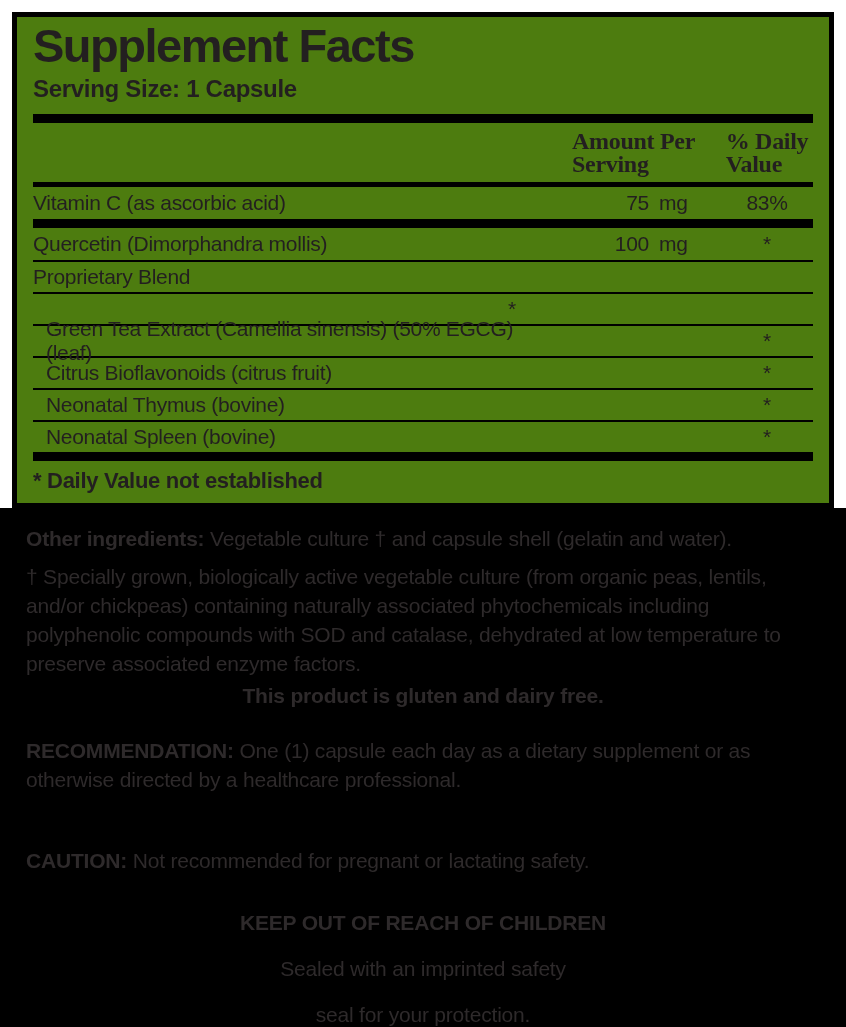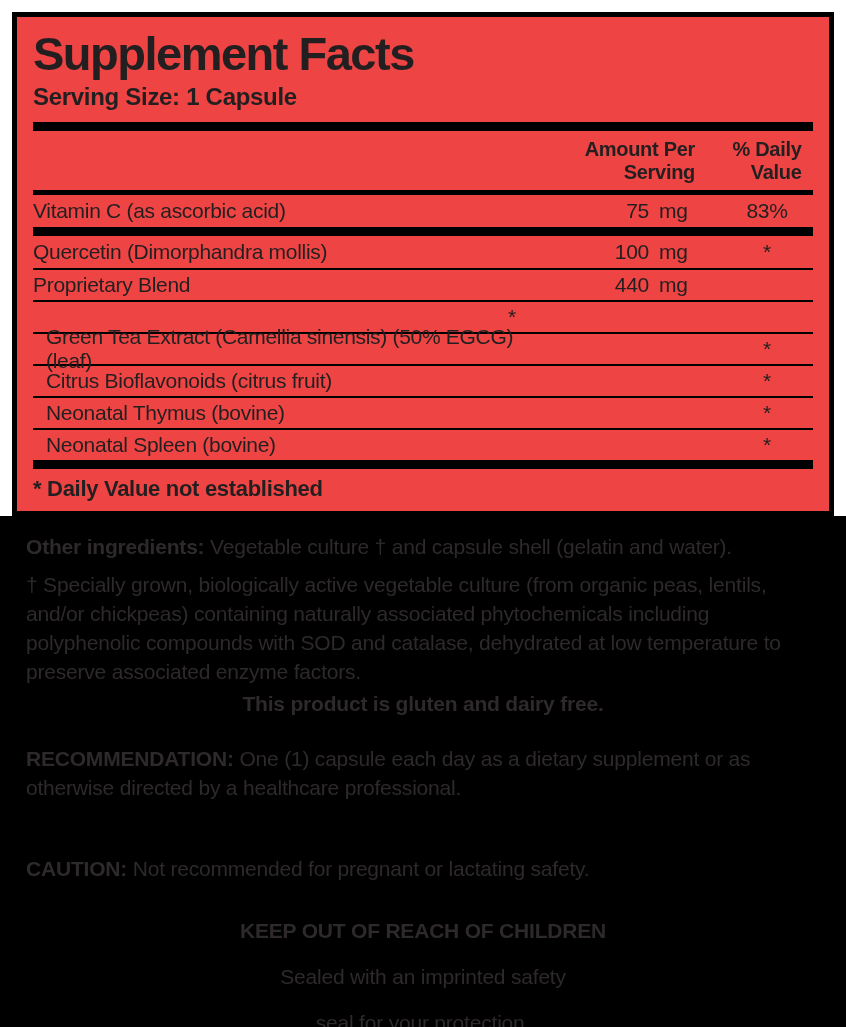--- a/index.html
+++ b/index.html
@@ -19,22 +19,22 @@
   }
   .page {
     width: 846px; height: 1027px;
     display: flex; flex-direction: column;
   }
 
   
   .facts-box {
     margin: 12px 12px 0 12px;
     border: 5px solid var(--bar_color);
-    background: #ef4444;
-    padding: 12px 16px 0 16px;
+    background: #4d7c0f;
+    padding: 4px 16px 0 16px;
   }
   .sf-title {
     font-size: 47px;
     font-weight: bold;
     letter-spacing: -1.5px;
     line-height: 1.05;
   }
   .sf-serving {
     font-size: 24px;
     font-weight: bold;
@@ -49,24 +49,25 @@
 
   .hdr-row {
     display: flex;
     align-items: flex-end;
     padding: 7px 0 6px 0;
     border-bottom: 5px solid var(--bar_color);
   }
   .hdr-row .col-name { flex: 1; }
   .hdr-cell {
     font-weight: bold;
-    font-size: 20px;
+    font-size: 24px;
     line-height: 23px;
-    text-align: right;
-    letter-spacing: -0.3px;
+    text-align: left;
+    letter-spacing: -0.3px;
+    font-family: Liberation Serif, serif;
   }
   .col-amount { width: 178px; text-align: right; padding-right: 26px; }
   .col-dv     { width: 92px;  text-align: center; }
   .hdr-amount { display: inline-block; }
   .hdr-dv     { display: inline-block; }
 
   .row {
     display: flex;
     align-items: center;
     height: 32px;
@@ -145,21 +146,20 @@
     <div class="bar-thick"></div>
 
     <div class="rows-list">
       <div class="row">
         <span class="col-name">Quercetin (Dimorphandra mollis)</span>
         <span class="col-amount"><span class="amt-num">100</span><span class="amt-unit">mg</span></span>
         <span class="col-dv"><span class="dv-val">*</span></span>
       </div>
       <div class="row">
         <span class="col-name">Proprietary Blend</span>
-        <span class="col-amount"><span class="amt-num">440</span><span class="amt-unit">mg</span></span>
         <span class="col-dv"><span class="dv-val"></span></span>
       </div>
       <div class="row sub">
         <span class="col-amount"><span class="amt-num"></span><span class="amt-unit"></span></span>
         <span class="col-dv"><span class="dv-val">*</span></span>
       </div>
       <div class="row sub">
         <span class="col-name">Green Tea Extract (Camellia sinensis) (50% EGCG) (leaf)</span>
         <span class="col-amount"><span class="amt-num"></span><span class="amt-unit"></span></span>
         <span class="col-dv"><span class="dv-val">*</span></span>

